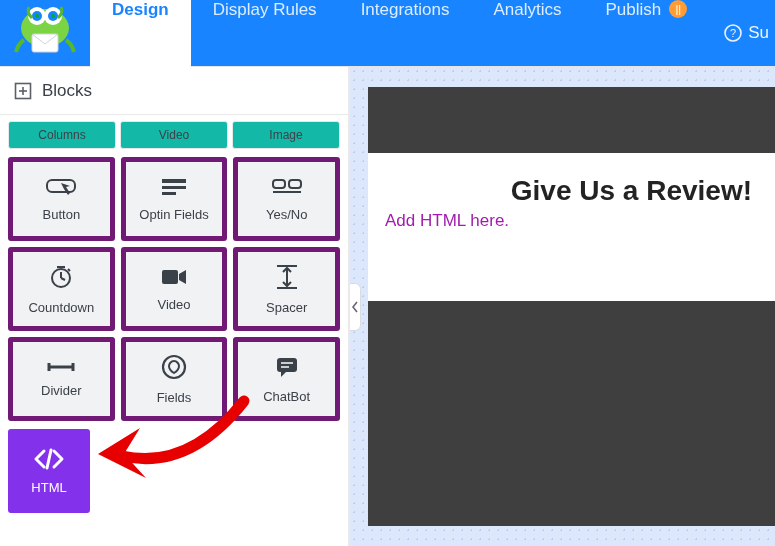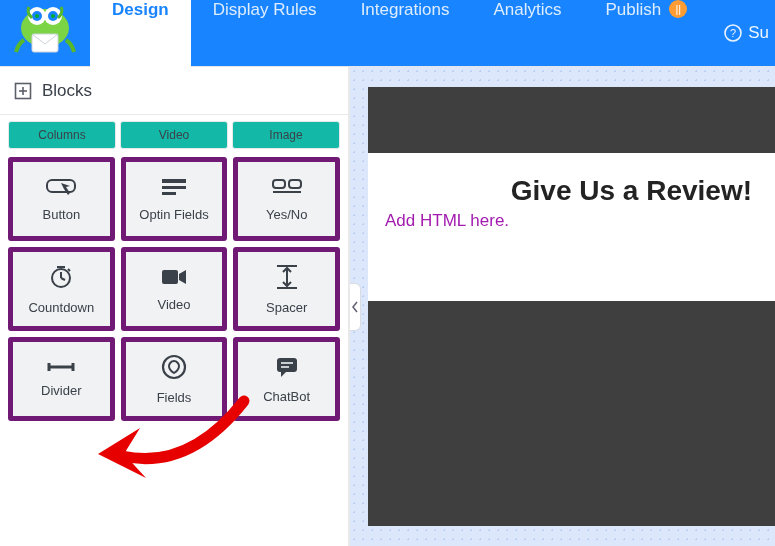--- a/index.html
+++ b/index.html
@@ -215,20 +215,32 @@
                 <rect x="3" y="3" width="20" height="14" rx="3" fill="#3b4149"></rect>
                 <path d="M7 17 l0 5 l5 -5 z" fill="#3b4149"></path>
                 <line x1="7" y1="8" x2="19" y2="8" stroke="#f1f2f4" stroke-width="1.6"></line>
                 <line x1="7" y1="12" x2="15" y2="12" stroke="#f1f2f4" stroke-width="1.6"></line>
               </svg>
           </span>
           <span>ChatBot</span>
         </div>
       </div>
 
+      <div class="html-wrap">
+        <div class="block selected">
+          <span class="bicon">
+            <svg width="32" height="22" viewBox="0 0 32 22">
+                <path d="M11 3 L3 11 L11 19" fill="none" stroke="#fff" stroke-width="3" stroke-linecap="round" stroke-linejoin="round"></path>
+                <path d="M21 3 L29 11 L21 19" fill="none" stroke="#fff" stroke-width="3" stroke-linecap="round" stroke-linejoin="round"></path>
+                <line x1="18" y1="2" x2="14" y2="20" stroke="#fff" stroke-width="3" stroke-linecap="round"></line>
+              </svg>
+          </span>
+          <span>HTML</span>
+        </div>
+      </div>
     </div>
   </div>
 
   <div class="canvas-wrap">
     <div class="collapse">
       <svg width="8" height="12" viewBox="0 0 8 12">
           <path d="M6 1 L2 6 L6 11" fill="none" stroke="#667" stroke-width="1.6"></path>
         </svg>
     </div>
     <div class="preview">

